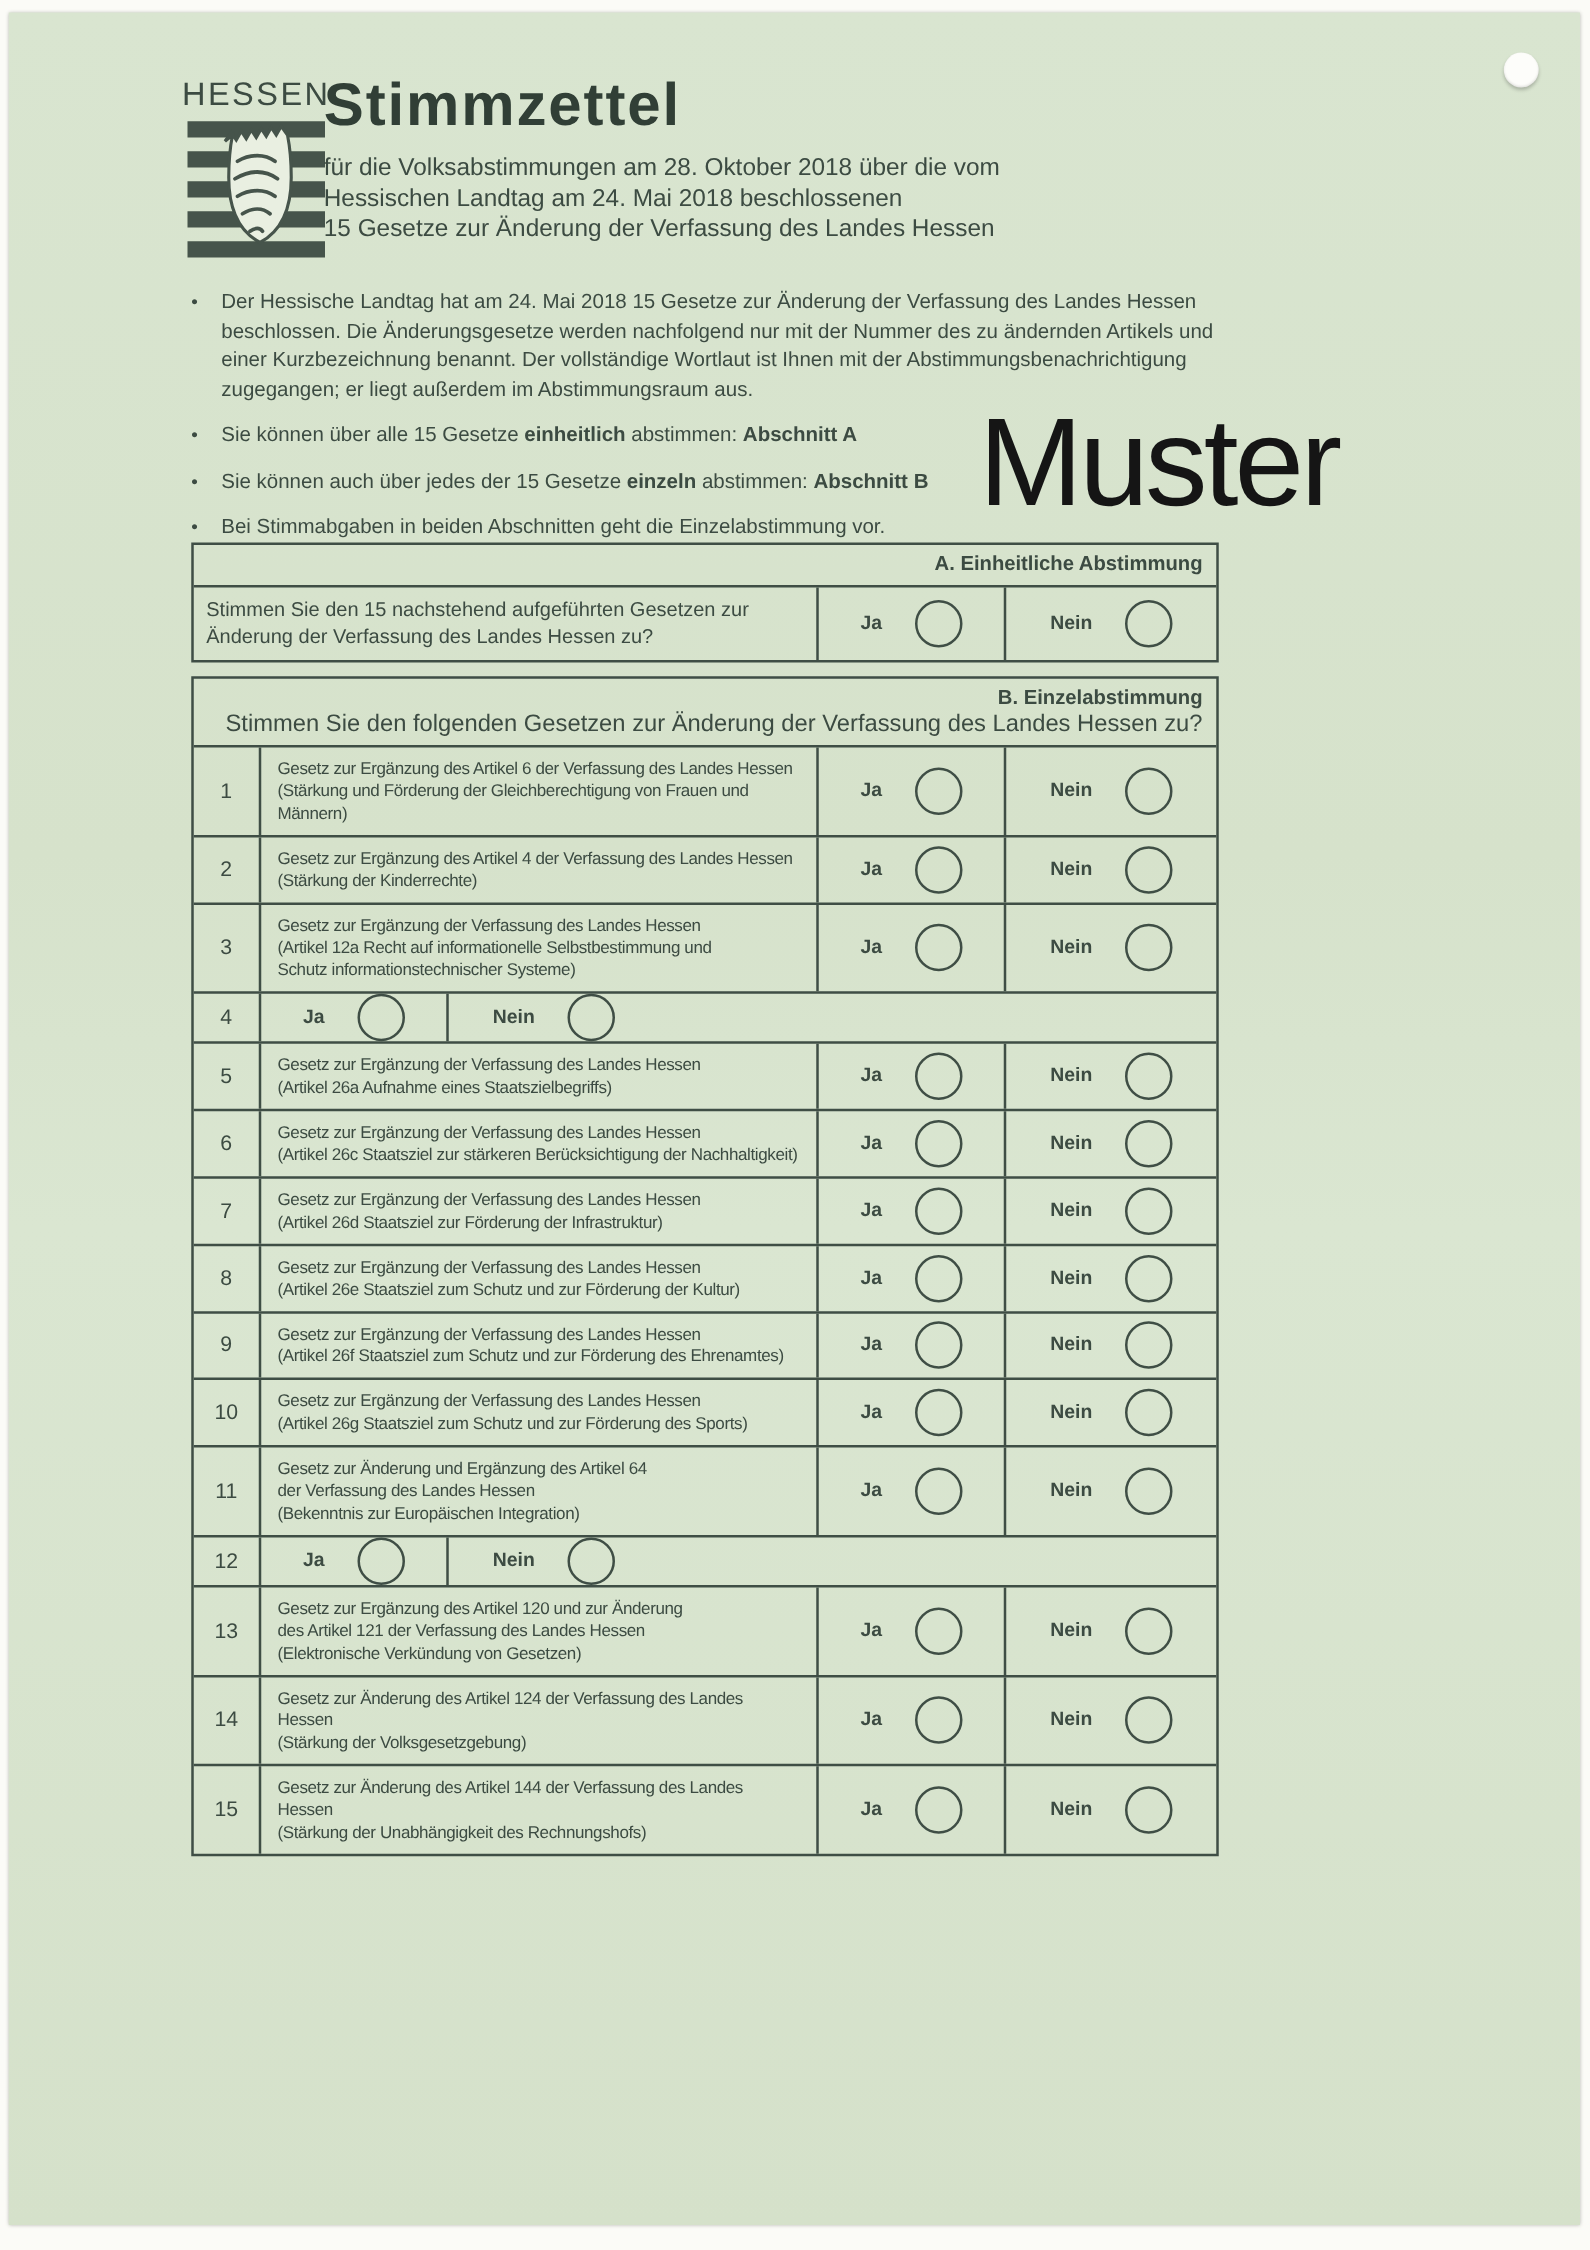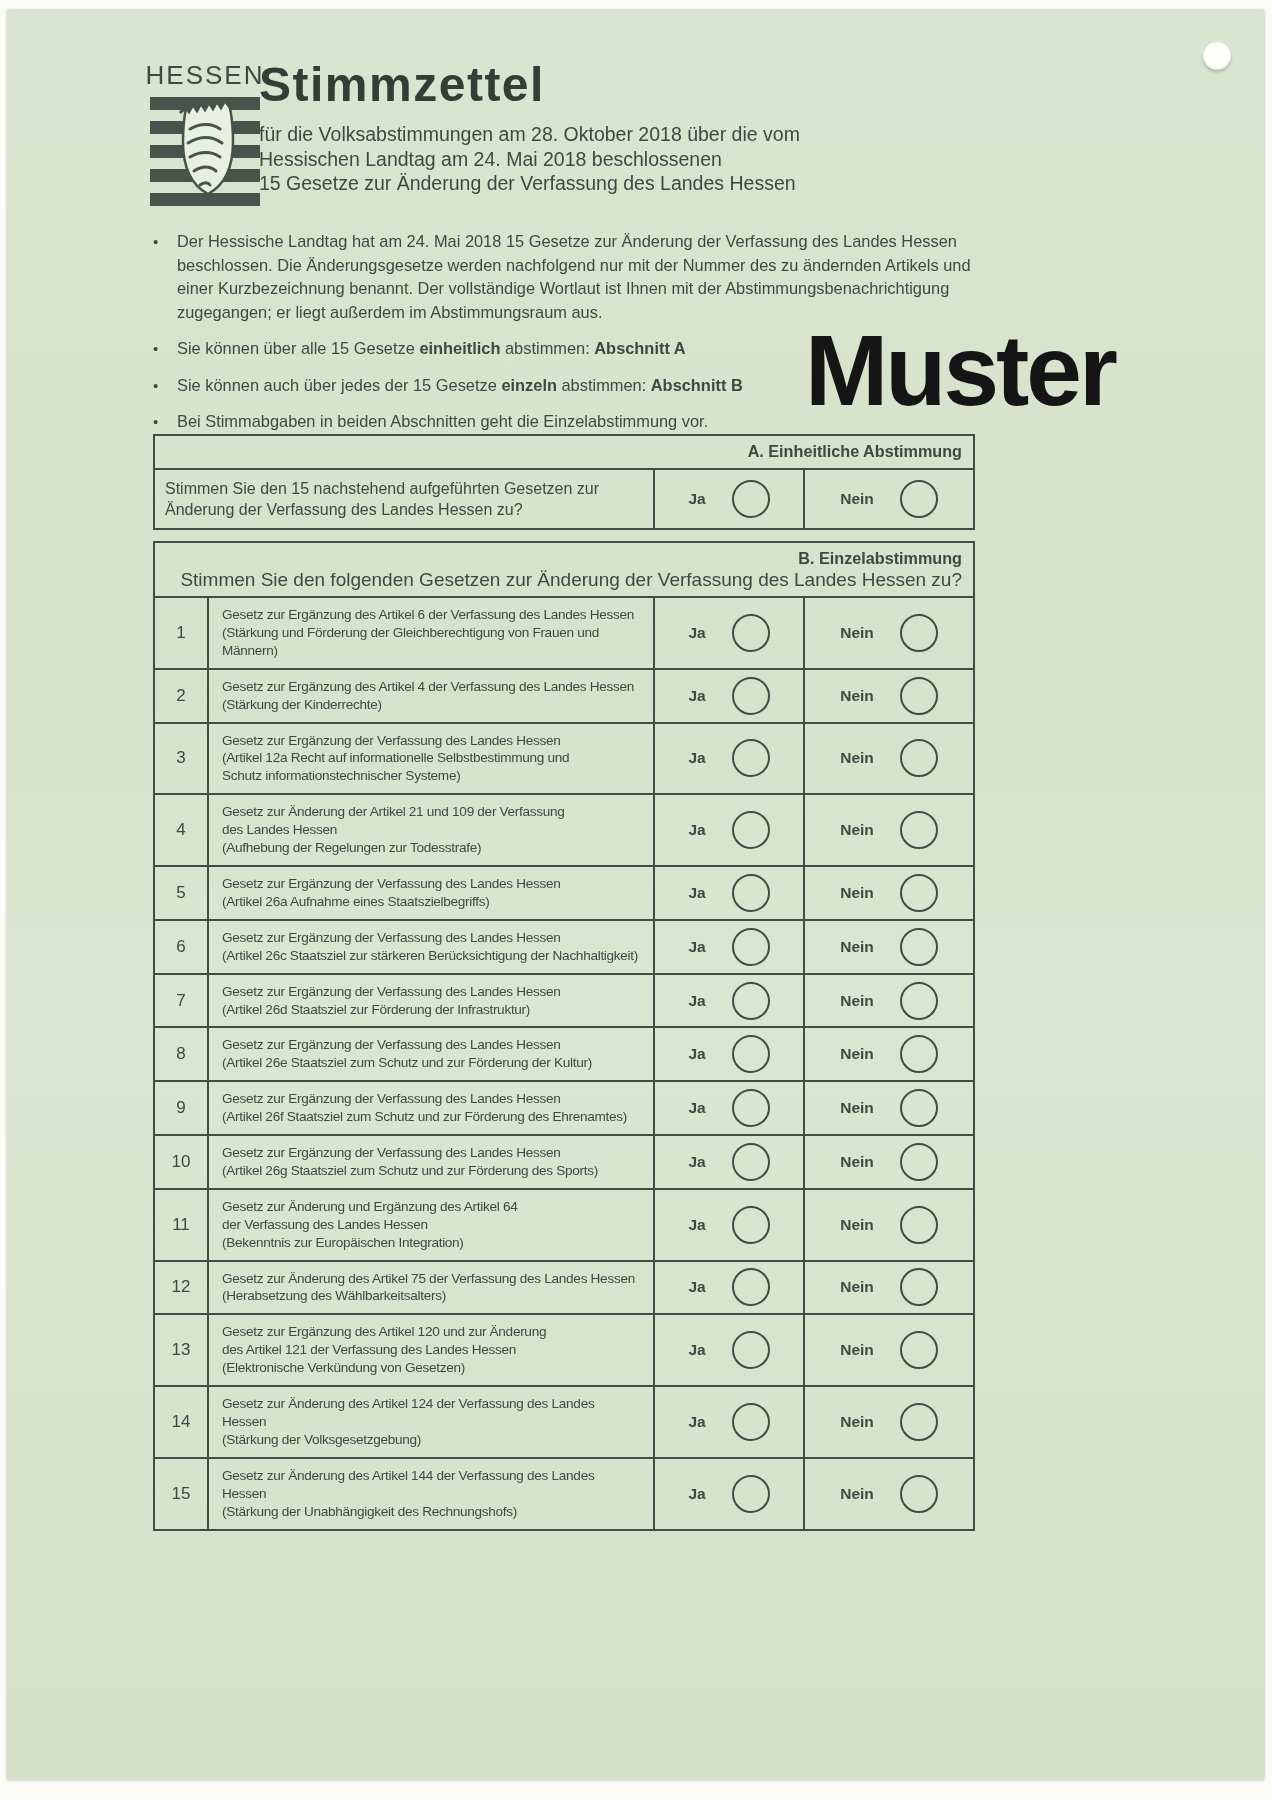--- a/index.html
+++ b/index.html
@@ -37,22 +37,22 @@
     line-height:1.05;margin-bottom:12px;
   }
   .subtitle-line{font-size:19.5px;line-height:24.5px;color:var(--ink);}
   
   .bullets{position:absolute;left:146px;top:220px;width:834px;list-style:none;}
   .bullets li{display:flex;margin-bottom:13px;font-size:16.4px;line-height:23.5px;}
   .bullets .marker{width:24px;flex:none;font-size:15px;line-height:23.5px;}
   .bullets .b{font-weight:bold;}
   
   .wm{
-    position:absolute;left:798px;top:310px;height:102px;line-height:1;
-    font-size:100px;font-weight:bold;letter-spacing:-3px;color:var(--wm);
+    position:absolute;left:776px;top:310px;height:102px;line-height:1;
+    font-size:100px;font-weight:normal;letter-spacing:-3px;color:var(--wm);
     white-space:nowrap;
   }
   
   .vtable{position:absolute;left:146px;width:822px;border:2px solid var(--line);}
   .tableA{top:424px;}
   .tableB{top:531px;}
   .sec-head{padding:5px 11px 6px;border-bottom:2px solid var(--line);text-align:right;}
   .sec-head .h1{font-weight:bold;font-size:16.2px;line-height:21px;}
   .sec-head .h2{font-size:19px;line-height:21px;}
   .vrow{display:flex;border-bottom:2px solid var(--line);}
@@ -199,23 +199,20 @@
             <span class="vote-label">Ja</span>
             <span class="vote-circle"></span>
           </div>
           <div class="vote-cell no">
             <span class="vote-label">Nein</span>
             <span class="vote-circle"></span>
           </div>
         </div>
         <div class="vrow">
           <div class="num-cell">4</div>
-          <div class="desc-cell">Gesetz zur Änderung der Artikel 21 und 109 der Verfassung
-des Landes Hessen
-(Aufhebung der Regelungen zur Todesstrafe)</div>
           <div class="vote-cell yes">
             <span class="vote-label">Ja</span>
             <span class="vote-circle"></span>
           </div>
           <div class="vote-cell no">
             <span class="vote-label">Nein</span>
             <span class="vote-circle"></span>
           </div>
         </div>
         <div class="vrow">
@@ -305,22 +302,20 @@
             <span class="vote-label">Ja</span>
             <span class="vote-circle"></span>
           </div>
           <div class="vote-cell no">
             <span class="vote-label">Nein</span>
             <span class="vote-circle"></span>
           </div>
         </div>
         <div class="vrow">
           <div class="num-cell">12</div>
-          <div class="desc-cell">Gesetz zur Änderung des Artikel 75 der Verfassung des Landes Hessen
-(Herabsetzung des Wählbarkeitsalters)</div>
           <div class="vote-cell yes">
             <span class="vote-label">Ja</span>
             <span class="vote-circle"></span>
           </div>
           <div class="vote-cell no">
             <span class="vote-label">Nein</span>
             <span class="vote-circle"></span>
           </div>
         </div>
         <div class="vrow">

